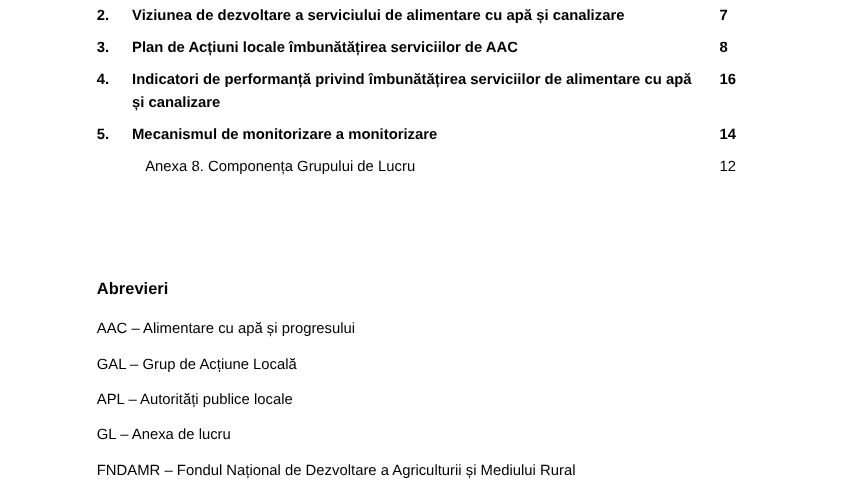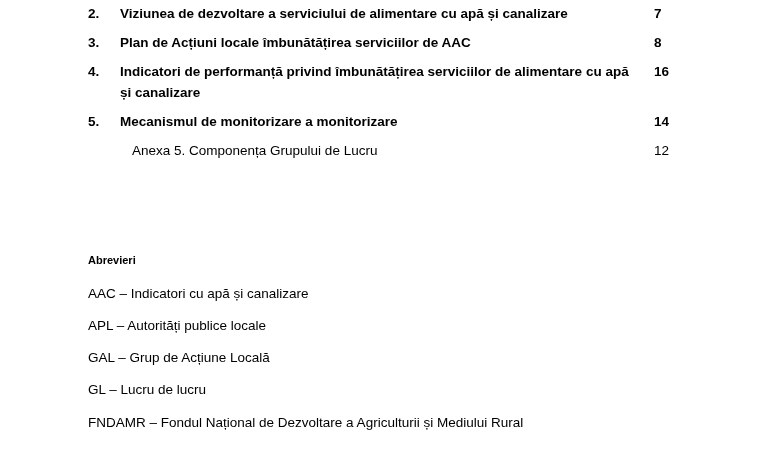--- a/index.html
+++ b/index.html
@@ -60,21 +60,21 @@
   }
   .toc-row.sub .label {
     padding-left: 12px;
   }
 
   
   .abbrev {
     margin-top: 92px;
   }
   .abbrev-title {
-    font-size: 11px;
+    font-size: 15px;
     font-weight: bold;
     margin-bottom: 18px;
   }
   .abbrev-item {
     font-size: 13.5px;
     line-height: 1.5;
     margin-bottom: 12px;
   }
 </style>
 </head>
@@ -103,30 +103,30 @@
     </div>
 
     <div class="toc-row">
       <span class="num">5.</span>
       <span class="label">Mecanismul de monitorizare a monitorizare</span>
       <span class="page-no">14</span>
     </div>
 
     <div class="toc-row sub">
       <span class="num"></span>
-      <span class="label">Anexa 5. Componența Grupului de Lucru</span>
+      <span class="label">Anexa 8. Componența Grupului de Lucru</span>
       <span class="page-no">12</span>
     </div>
 
   </div>
 
   <div class="abbrev">
     <div class="abbrev-title">Abrevieri</div>
 
-    <div class="abbrev-item">AAC – Indicatori cu apă și canalizare</div>
+    <div class="abbrev-item">AAC – Alimentare cu apă și progresului</div>
+    <div class="abbrev-item">GAL – Grup de Acțiune Locală</div>
     <div class="abbrev-item">APL – Autorități publice locale</div>
-    <div class="abbrev-item">GAL – Grup de Acțiune Locală</div>
-    <div class="abbrev-item">GL – Lucru de lucru</div>
+    <div class="abbrev-item">GL – Anexa de lucru</div>
     <div class="abbrev-item">FNDAMR – Fondul Național de Dezvoltare a Agriculturii și Mediului Rural</div>
 
   </div>
 
 </div>
 
 </body></html>

